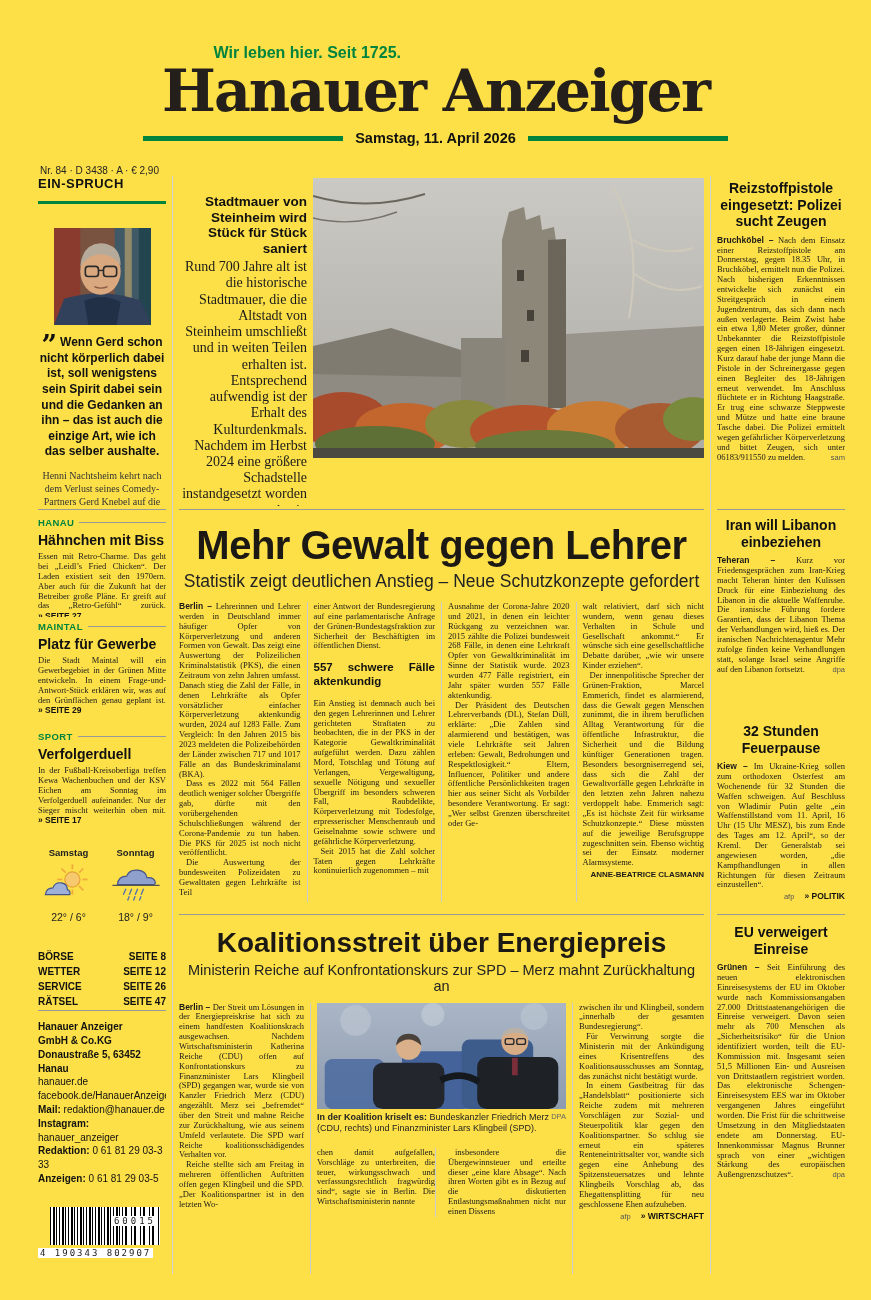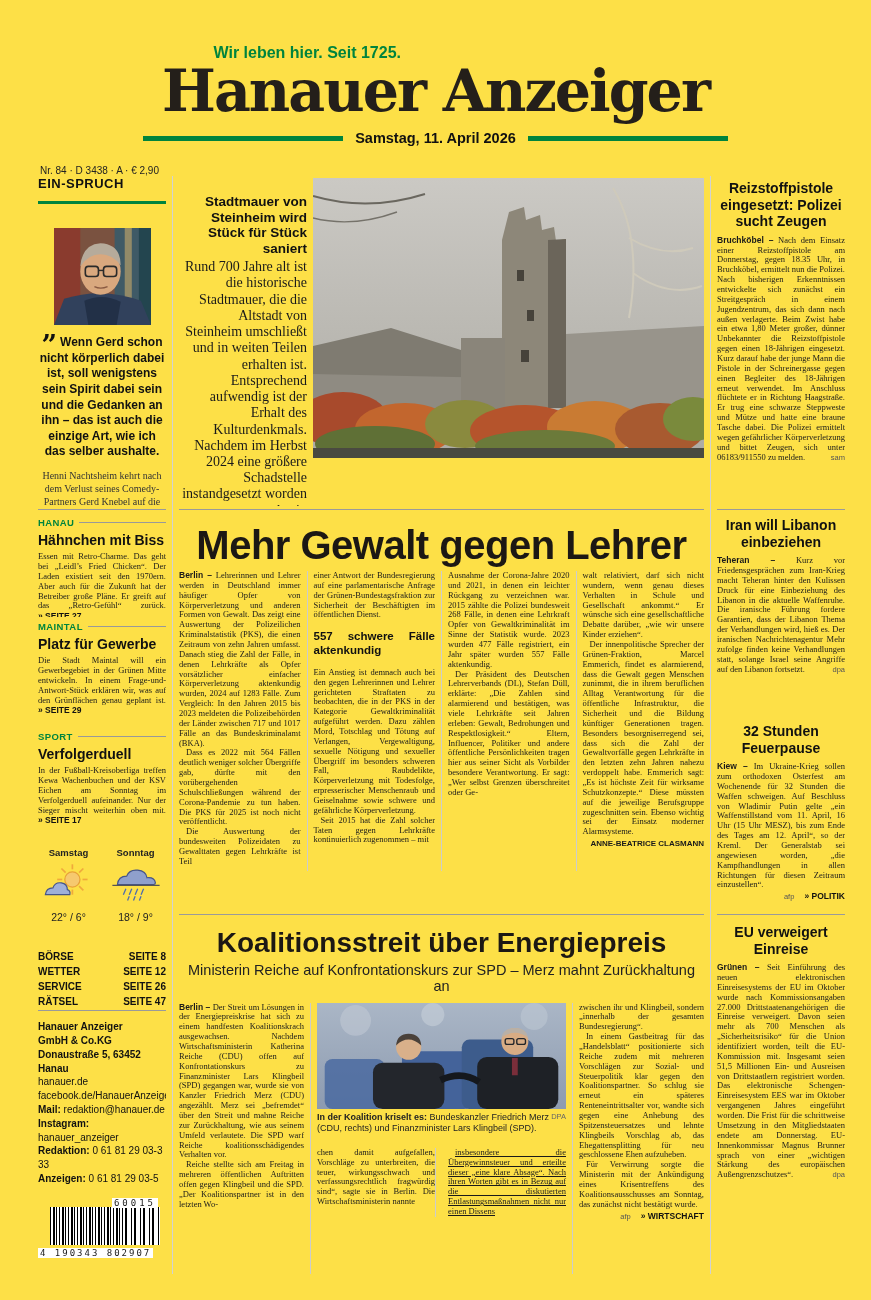--- a/index.html
+++ b/index.html
@@ -53,21 +53,21 @@
   .wx-col{flex:1;text-align:center;}
   .wx-day{font:bold 9.5px "Liberation Sans",sans-serif;color:#222;}
   .wx-col svg{width:54px;height:40px;margin-top:4px;}
   .wx-temp{font:10.5px "Liberation Sans",sans-serif;margin-top:5px;color:#222;}
   .index{height:62px;padding-top:4px;}
   .idx-row{display:flex;justify-content:space-between;font:bold 10px "Liberation Sans",sans-serif;
            line-height:1.5;color:#111;}
   .contact{height:172px;font:10px/1.38 "Liberation Sans",sans-serif;color:#111;padding-top:6px;}
   .contact .cb{font-weight:bold;}
   .barcode{position:relative;width:122px;height:60px;margin-top:12px;}
-  .bc-top{position:absolute;top:0;right:2px;font:9px "DejaVu Sans Mono",monospace;
+  .bc-top{position:absolute;top:18px;right:2px;font:9px "DejaVu Sans Mono",monospace;
           letter-spacing:3px;background:#fff;padding:0 2px;z-index:2;}
   .bars{position:absolute;top:9px;left:12px;right:0;bottom:13px;
         background:repeating-linear-gradient(90deg,#000 0 1px,#fff 1px 3px,#000 3px 5px,
         #fff 5px 6px,#000 6px 6.5px,#fff 6.5px 9px);}
   .bc-bottom{position:absolute;bottom:0;left:0;font:9px "DejaVu Sans Mono",monospace;letter-spacing:2px;
              background:#fff;padding:0 2px;}
   
   .top-main{height:330px;display:flex;}
   .stadt-col{width:128px;flex:none;margin-right:6px;padding-top:18px;}
   .stadt-title{font:bold 13.5px/1.15 "Liberation Sans",sans-serif;text-align:right;color:#111;margin-bottom:3px;}
@@ -93,21 +93,21 @@
   .kcol{width:125px;flex:none;min-width:0;}
   .kmid{flex:1;min-width:0;border-left:1px solid #ccc;border-right:1px solid #ccc;
         margin:0 6px;padding:0 6px;}
   .bundestag{height:106px;overflow:hidden;}
   .bundestag svg{display:block;width:100%;height:100%;}
   .kcap{font:9px/1.3 "Liberation Sans",sans-serif;color:#222;margin-top:3px;text-align:left;}
   .kcap .cb{font-weight:bold;}
   .cap-credit{float:right;color:#666;font-size:7.5px;}
   .kmid-cols{display:flex;margin-top:13px;}
   .kmid-cols p{flex:1;min-width:0;}
-  .kmid-cols p + p{border-left:1px solid #ccc;padding-left:12px;text-decoration:underline;}
+  .kmid-cols p + p{border-left:1px solid #ccc;padding-left:12px;}
   
   .reizstoff{height:330px;}
   .r-title{font:bold 14px/1.18 "Liberation Sans",sans-serif;text-align:center;color:#111;
            margin:4px 0 6px;}
   .iran{height:206px;} .feuerpause{height:192px;}
   .eu{padding-top:2px;}
 </style>
 </head>
 <body>
 
@@ -306,20 +306,21 @@
             <ellipse cx="232" cy="268" rx="70" ry="16" fill="#6b7a3a"></ellipse>
             <rect y="270" width="391" height="10" fill="#4a4a40"></rect>
           </svg>
         </figure>
       </section>
 
       <div class="hline"></div>
 
       <section class="blk gewalt">
         <h1 class="gewalt-h">Mehr Gewalt gegen Lehrer</h1>
+        <h2 class="gewalt-sub">Statistik zeigt deutlichen Anstieg – Neue Schutzkonzepte gefordert</h2>
         <div class="cols4 body just">
           <div class="acol">
             <p><b class="lead">Berlin –</b>
               <span>Lehrerinnen und Lehrer werden in Deutschland immer häufiger Opfer von Körperverletzung und anderen Formen von Gewalt. Das zeigt eine Auswertung der Polizeilichen Kriminalstatistik (PKS), die einen Zeitraum von zehn Jahren umfasst. Danach stieg die Zahl der Fälle, in denen Lehrkräfte als Opfer vorsätzlicher einfacher Körperverletzung aktenkundig wurden, 2024 auf 1283 Fälle. Zum Vergleich: In den Jahren 2015 bis 2023 meldeten die Polizeibehörden der Länder zwischen 717 und 1017 Fälle an das Bundeskriminalamt (BKA).</span></p>
             <p>Dass es 2022 mit 564 Fällen deutlich weniger solcher Übergriffe gab, dürfte mit den vorübergehenden Schulschließungen während der Corona-Pandemie zu tun haben. Die PKS für 2025 ist noch nicht veröffentlicht.</p>
             <p>Die Auswertung der bundesweiten Polizeidaten zu Gewalttaten gegen Lehrkräfte ist Teil</p>
           </div>
           <div class="acol">
             <p>einer Antwort der Bundesregierung auf eine parlamentarische Anfrage der Grünen-Bundestagsfraktion zur Sicherheit der Beschäftigten im öffentlichen Dienst.</p>
             <h3 class="colsub">557 schwere Fälle aktenkundig</h3>
@@ -382,22 +383,22 @@
               <span class="cb">In der Koalition kriselt es:</span>
               <span>Bundeskanzler Friedrich Merz (CDU, rechts) und Finanzminister Lars Klingbeil (SPD).</span>
             </figcaption>
             <div class="kmid-cols">
               <p>chen damit aufgefallen, Vorschläge zu unterbreiten, die teuer, wirkungsschwach und verfassungsrechtlich fragwürdig sind“, sagte sie in Berlin. Die Wirtschaftsministerin nannte</p>
               <p>insbesondere die Übergewinnsteuer und erteilte dieser „eine klare Absage“. Nach ihren Worten gibt es in Bezug auf die diskutierten Entlastungsmaßnahmen nicht nur einen Dissens</p>
             </div>
           </div>
           <div class="kcol">
             <p>zwischen ihr und Klingbeil, sondern „innerhalb der gesamten Bundesregierung“.</p>
+            <p>Für Verwirrung sorgte die Ministerin mit der Ankündigung eines Krisentreffens des Koalitionsausschusses am Sonntag, das zunächst nicht bestätigt wurde.</p>
             <p>In einem Gastbeitrag für das „Handelsblatt“ positionierte sich Reiche zudem mit mehreren Vorschlägen zur Sozial- und Steuerpolitik klar gegen den Koalitionspartner. So schlug sie erneut ein späteres Renteneintrittsalter vor, wandte sich gegen eine Anhebung des Spitzensteuersatzes und lehnte Klingbeils Vorschlag ab, das Ehegattensplitting für neu geschlossene Ehen aufzuheben.</p>
-            <p>Für Verwirrung sorgte die Ministerin mit der Ankündigung eines Krisentreffens des Koalitionsausschusses am Sonntag, das zunächst nicht bestätigt wurde.</p>
             <div class="endrow">
               <span class="sig">afp</span>
               <span class="pageref">» WIRTSCHAFT</span>
             </div>
           </div>
         </div>
       </section>
     </div>
 
     <div class="band-right">

